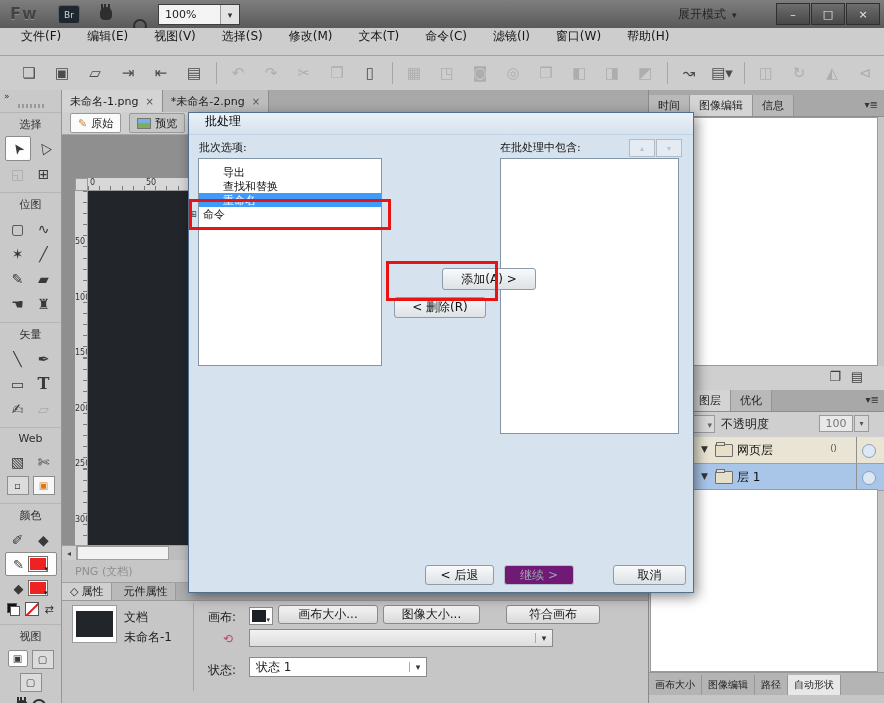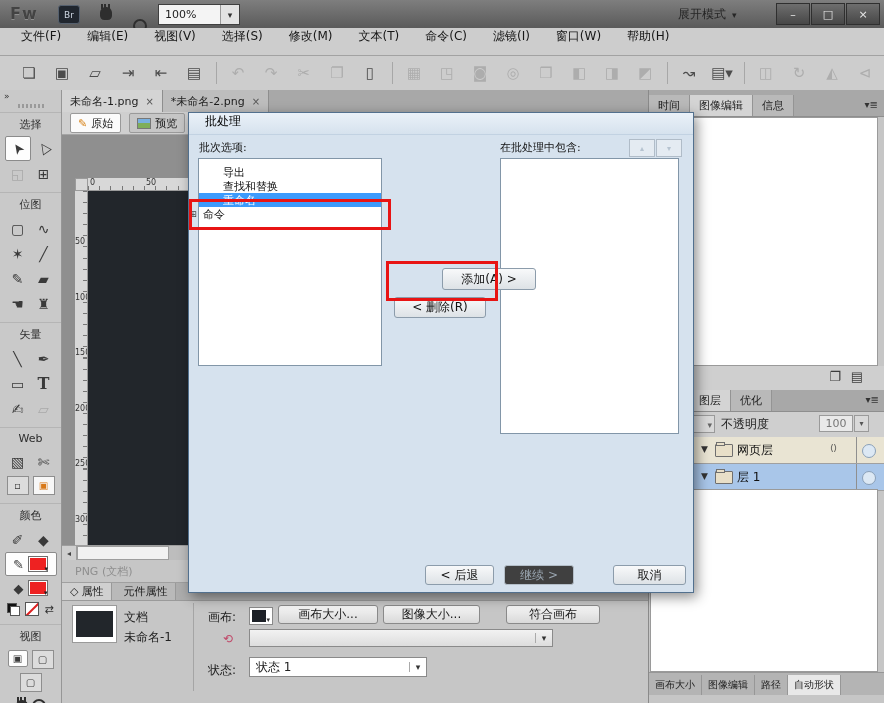--- a/index.html
+++ b/index.html
@@ -193,21 +193,21 @@
   .dlist{position:absolute;background:#fff;border:1px solid #8296a8;box-sizing:border-box;padding-top:6px;}
   #list-left{left:9px;top:45px;width:184px;height:208px;}
   #list-right{left:311px;top:45px;width:179px;height:276px;}
   .drow{height:14px;font-size:11px;color:#111;display:flex;align-items:center;padding-left:4px;}
   .drow.indent{padding-left:24px;}
   .drow.sel{background:#3d9bfc;color:#fff;}
   .drow .exp{width:12px;margin-left:-16px;padding-right:4px;font-size:9px;color:#444;text-align:center;}
   .drow.indent .exp{visibility:visible;}
   .dbtn{position:absolute;background:linear-gradient(#f8f9fa,#dde2e6);border:1px solid #8c9cab;
     border-radius:3px;font-size:12px;color:#111;display:flex;align-items:center;justify-content:center;box-sizing:border-box;}
-  .dbtn.disabled{color:#9aa6b1;background:#404040;border-color:#b4bfc9;}
+  .dbtn.disabled{color:#9aa6b1;background:#701a75;border-color:#b4bfc9;}
   #btn-add{left:205px;top:155px;width:94px;height:22px;margin-left:48px;}
   #btn-remove{left:205px;top:184px;width:92px;height:21px;}
   #btn-back{left:236px;top:452px;width:69px;height:20px;}
   #btn-continue{left:315px;top:452px;width:70px;height:20px;}
   #btn-cancel{left:424px;top:452px;width:73px;height:20px;}
   .updown{position:absolute;top:26px;width:24px;height:16px;background:#e4ebf2;
     border:1px solid #b0bcc8;font-size:8px;color:#b6c3d0;display:flex;align-items:center;justify-content:center;}
   #ud-up{left:440px;} #ud-down{left:467px;}
   
   .redbox{position:absolute;border:3px solid #e81414;z-index:60;pointer-events:none;}

